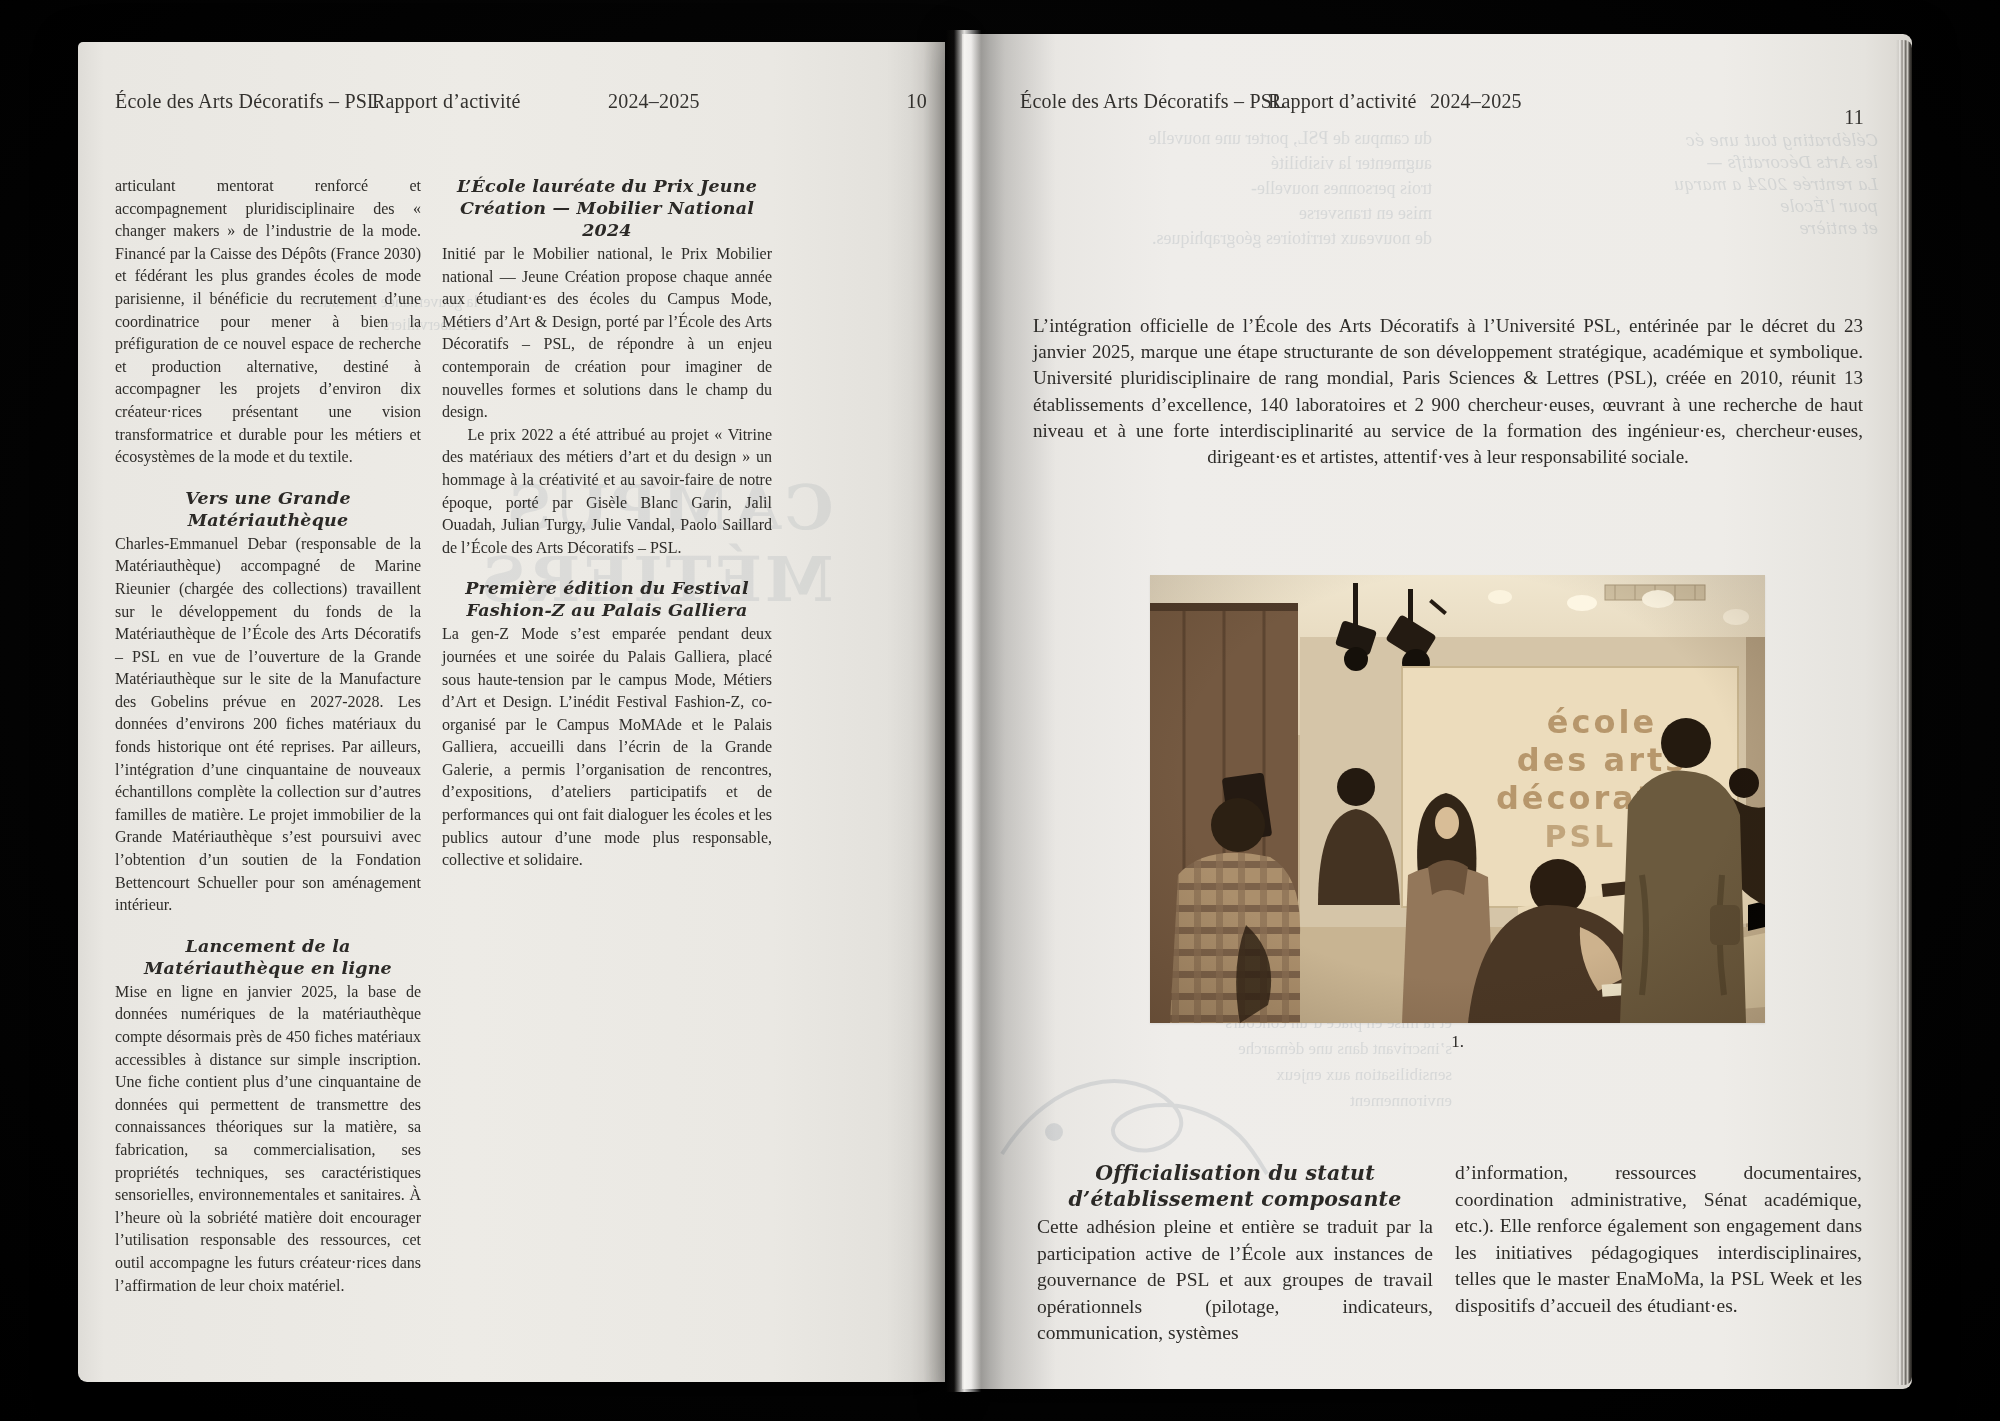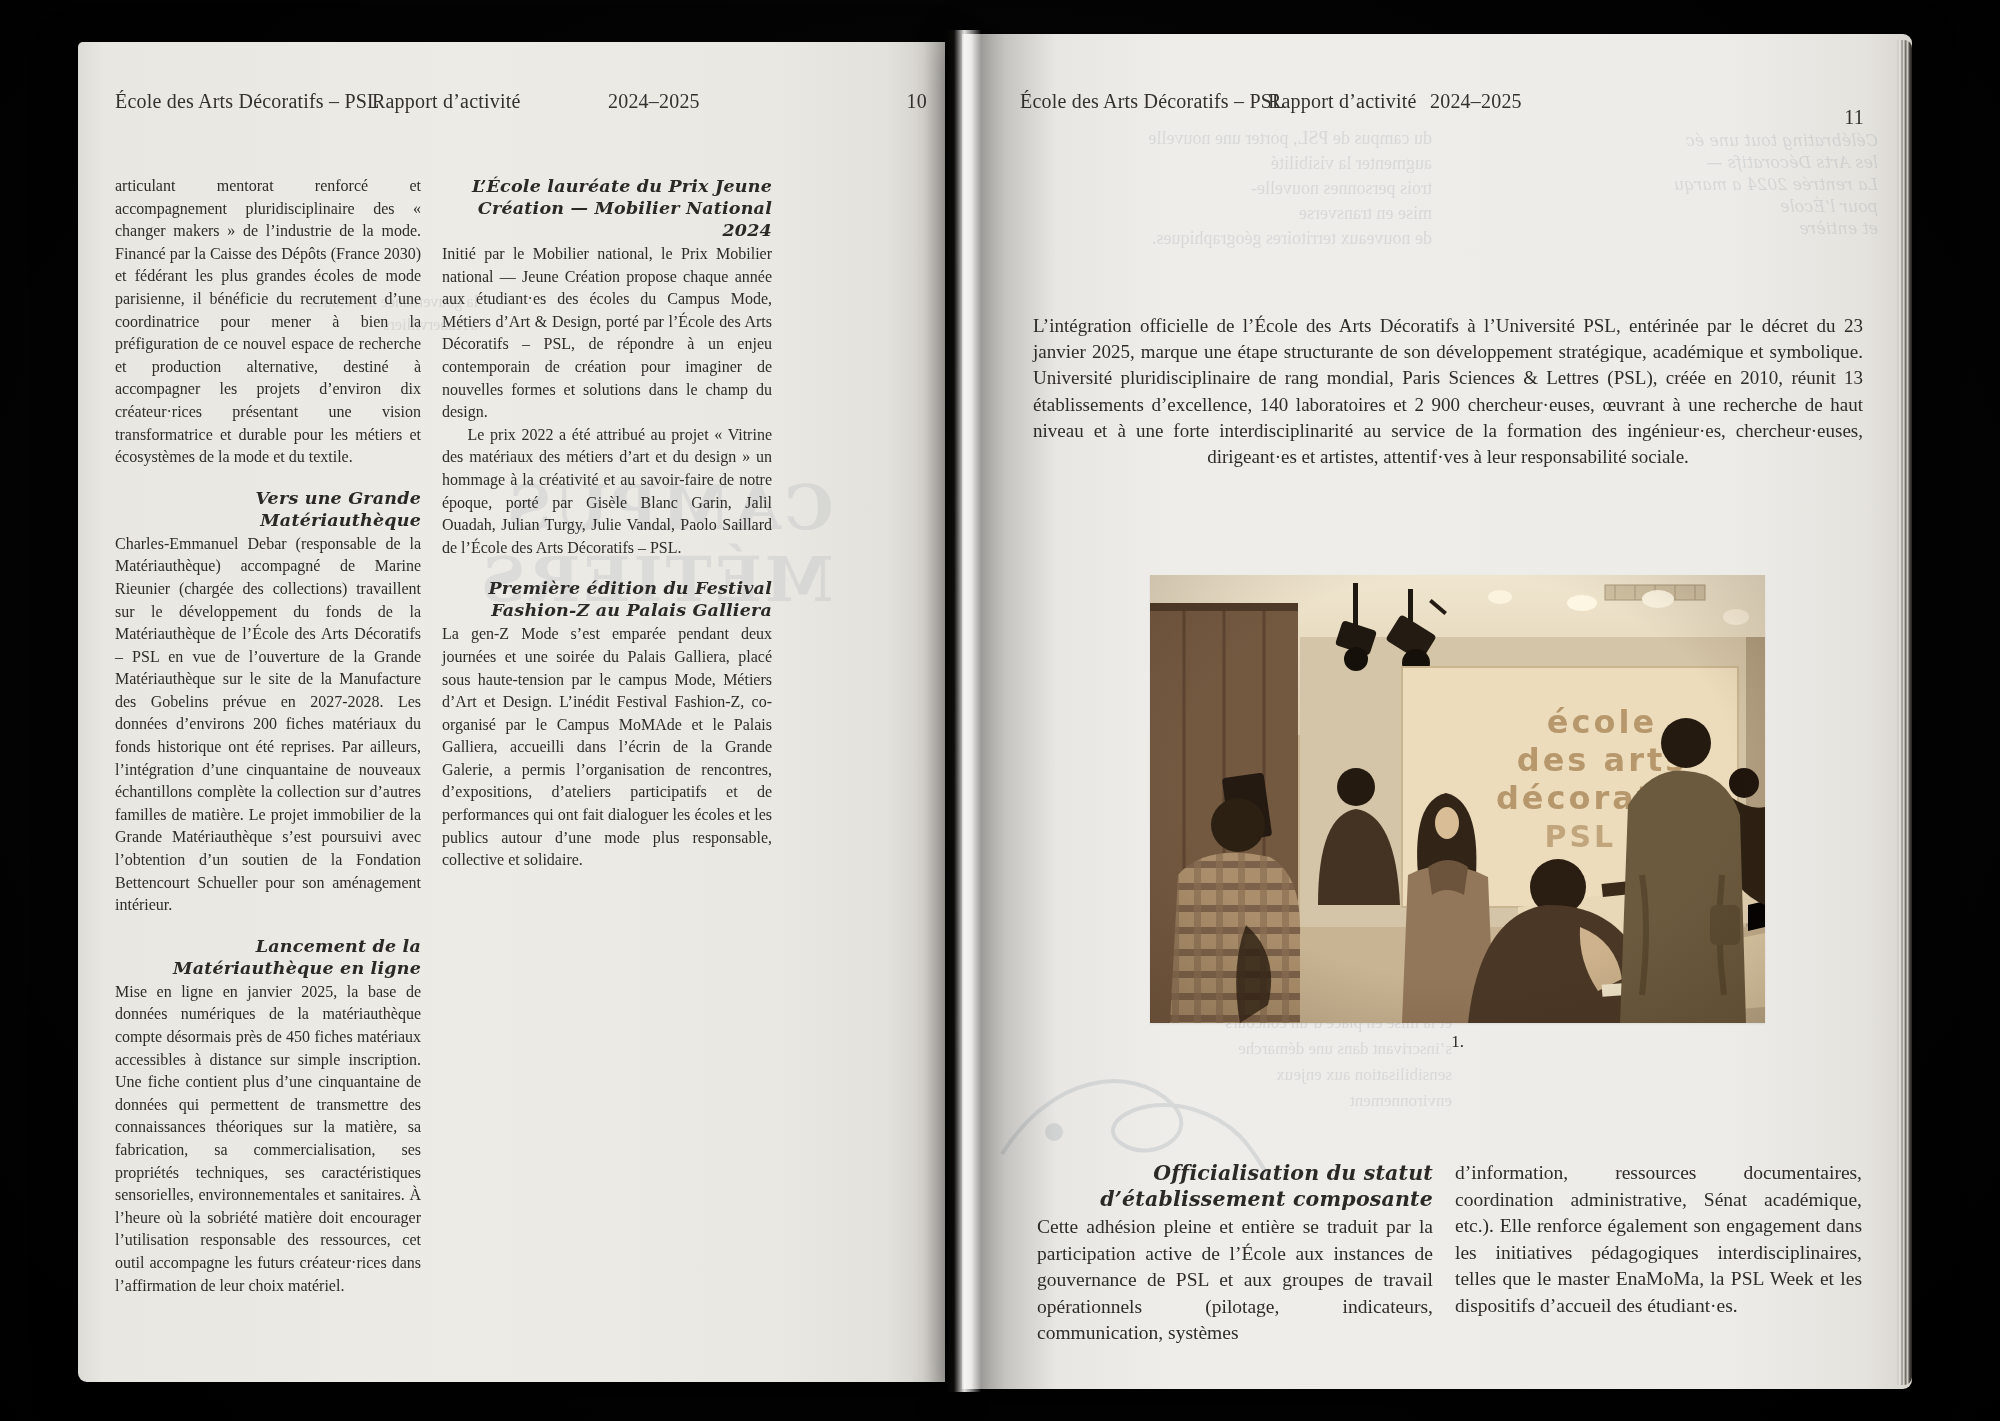--- a/index.html
+++ b/index.html
@@ -36,21 +36,21 @@
       rgba(20,18,16,.55) 40%, rgba(250,249,246,.9) 46%, rgba(255,255,255,.55) 50%,
       rgba(0,0,0,.30) 56%, rgba(0,0,0,.14) 70%, rgba(0,0,0,0) 100%);
   }
   .running-head{position:absolute;font-size:20px;letter-spacing:.2px;color:#33312e;white-space:nowrap;}
   .col{position:absolute;text-align:justify;hyphens:auto;-webkit-hyphens:auto;}
   .col p{margin:0 0 0 0;}
   .body-l{font-size:16px;line-height:22.6px;margin-top:37px;}
   .body-r{font-size:19px;line-height:26px;}
   .script-h{
     font-family:"DejaVu Serif", serif;font-style:italic;font-weight:600;
-    text-align:right;color:#2b2926;letter-spacing:.2px;
+    text-align:center;color:#2b2926;letter-spacing:.2px;
   }
   .col .script-h{margin:18px 0 2px 0;}
   .col .script-h.first{margin-top:0;}
   .script-h.l{font-size:17.5px;line-height:22px;}
   .script-h.r{font-size:20.5px;line-height:26px;}
   .indent{text-indent:1.6em;}
   .display-title{
     position:absolute;left:60px;top:108px;width:830px;text-align:center;
     font-family:"DejaVu Serif", serif;font-weight:700;color:#181310;
     font-size:55px;line-height:56px;letter-spacing:1px;

